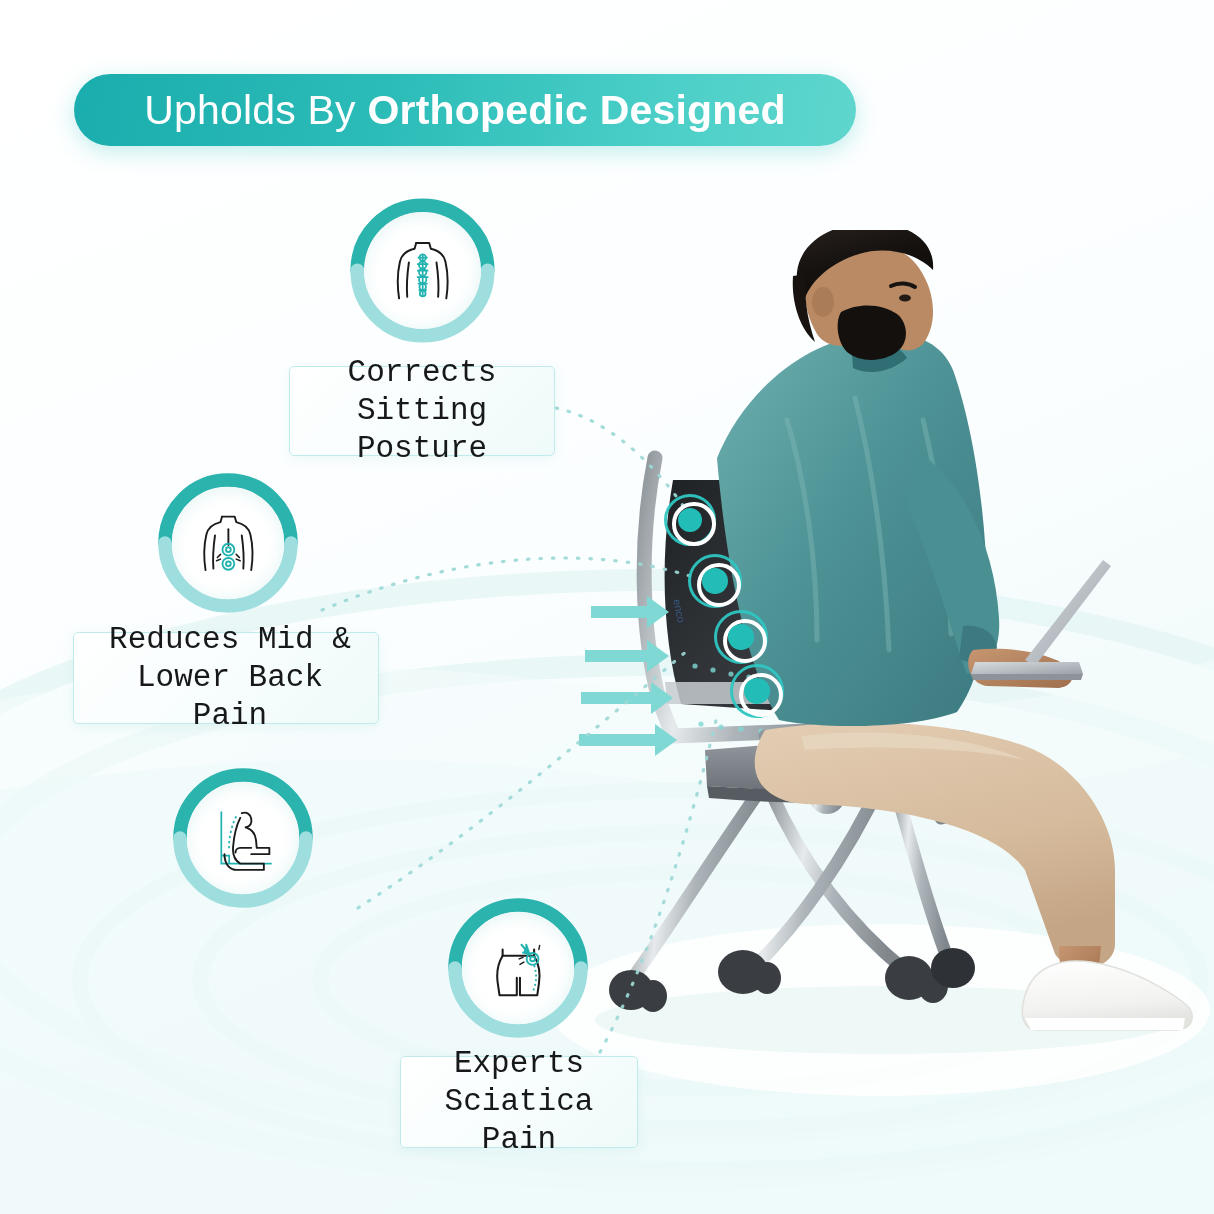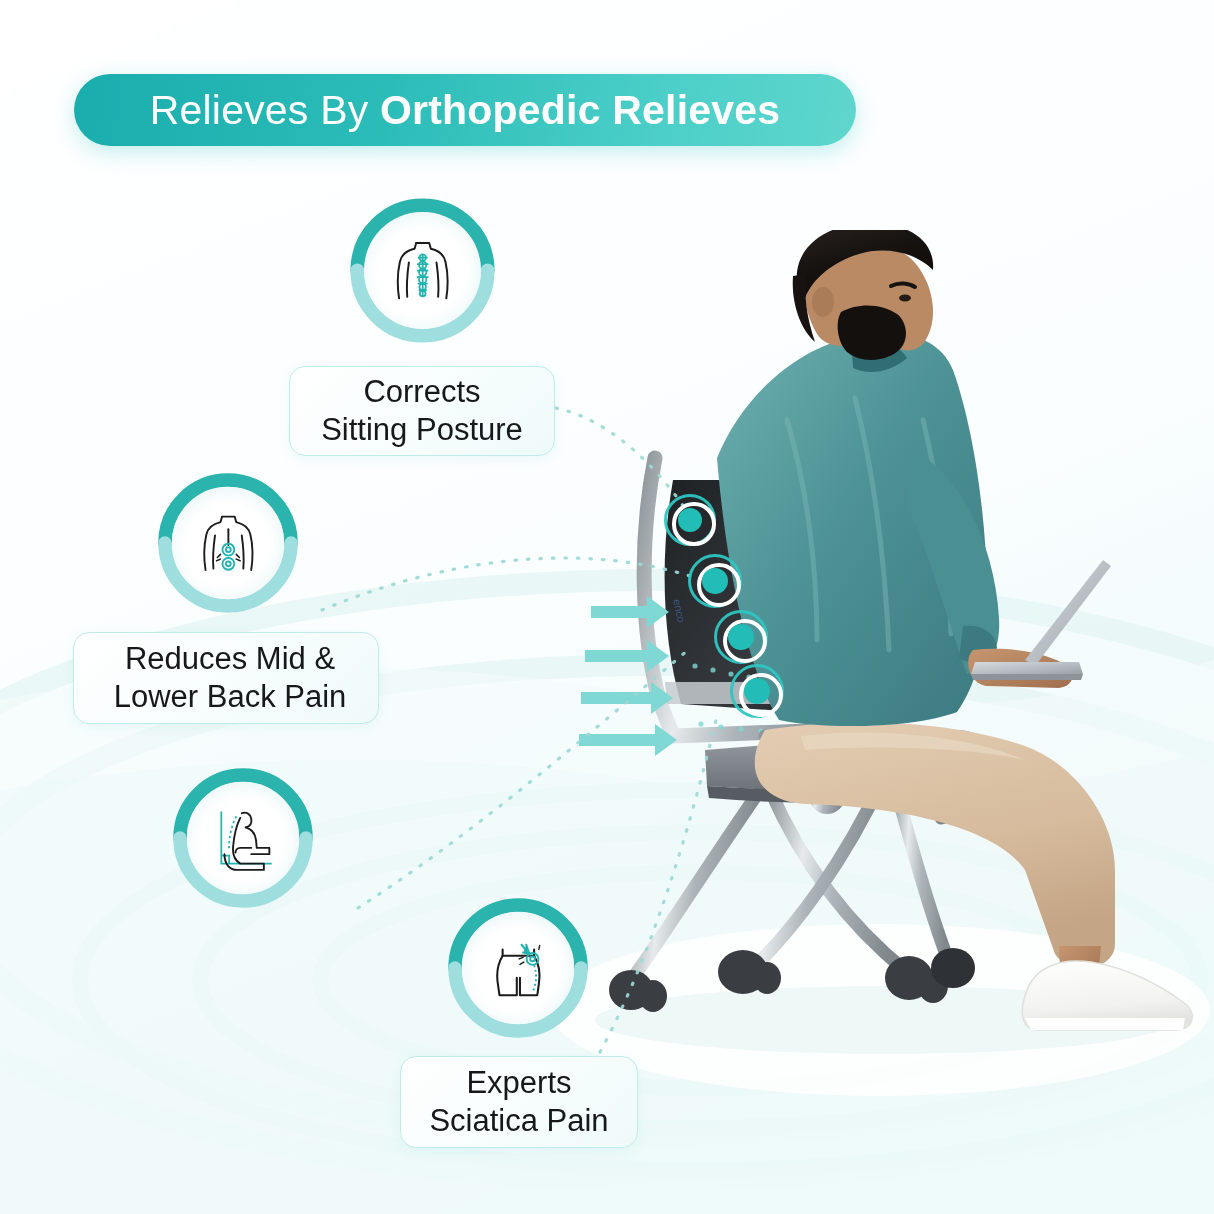--- a/index.html
+++ b/index.html
@@ -39,27 +39,28 @@
     background:radial-gradient(circle at 38% 32%,#ffffff 58%,#f2fbfb 100%);
     box-shadow:0 4px 16px rgba(120,200,200,.18) inset;
     display:flex;align-items:center;justify-content:center;
   }
   .badge svg.glyph{width:70%;height:70%;display:block;}
 
   
   .pill{
     position:absolute;z-index:7;
     border:1.6px solid #bfeceb;
-    border-radius:16px;
+    border-radius:5px;
     background:linear-gradient(135deg,#ffffff 0%,#f7fdfd 55%,#eefaf9 100%);
     box-shadow:0 3px 12px rgba(120,200,200,.13);
     display:flex;align-items:center;justify-content:center;
     text-align:center;
     padding:10px 20px;
     box-sizing:border-box;
+    font-family:Liberation Mono, monospace;
   }
   .pill span{
     color:#17181a;font-size:31px;line-height:1.22;font-weight:400;
     white-space:pre-line;display:block;
   }
 
   
   .photo{position:absolute;left:555px;top:230px;width:660px;height:860px;z-index:3;}
 
   
@@ -112,21 +113,21 @@
     <g fill="none" stroke="#9cd9d6" stroke-width="3.2" stroke-linecap="round" stroke-dasharray="1.5 11" opacity=".92">
       <path d="M556 408 C 612 420 660 470 690 516"></path>
       <path d="M322 610 C 470 548 600 548 690 576"></path>
       <path d="M358 908 C 470 836 580 742 688 650"></path>
       <path d="M600 1052 C 650 960 690 830 718 712"></path>
     </g>
   </svg>
 
   <div class="banner">
     <div class="banner-text">
-      <span class="light">Relieves By </span><span class="bold">Orthopedic Relieves</span>
+      <span class="light">Upholds By </span><span class="bold">Orthopedic Designed</span>
     </div>
   </div>
 
   <svg class="photo" viewBox="0 0 660 860">
     <defs>
       <linearGradient id="shirtG" x1="0" y1="0" x2="1" y2="1">
         <stop offset="0%" stop-color="#6fb0b0"></stop>
         <stop offset="45%" stop-color="#4e9396"></stop>
         <stop offset="100%" stop-color="#3c7a80"></stop>
       </linearGradient>

